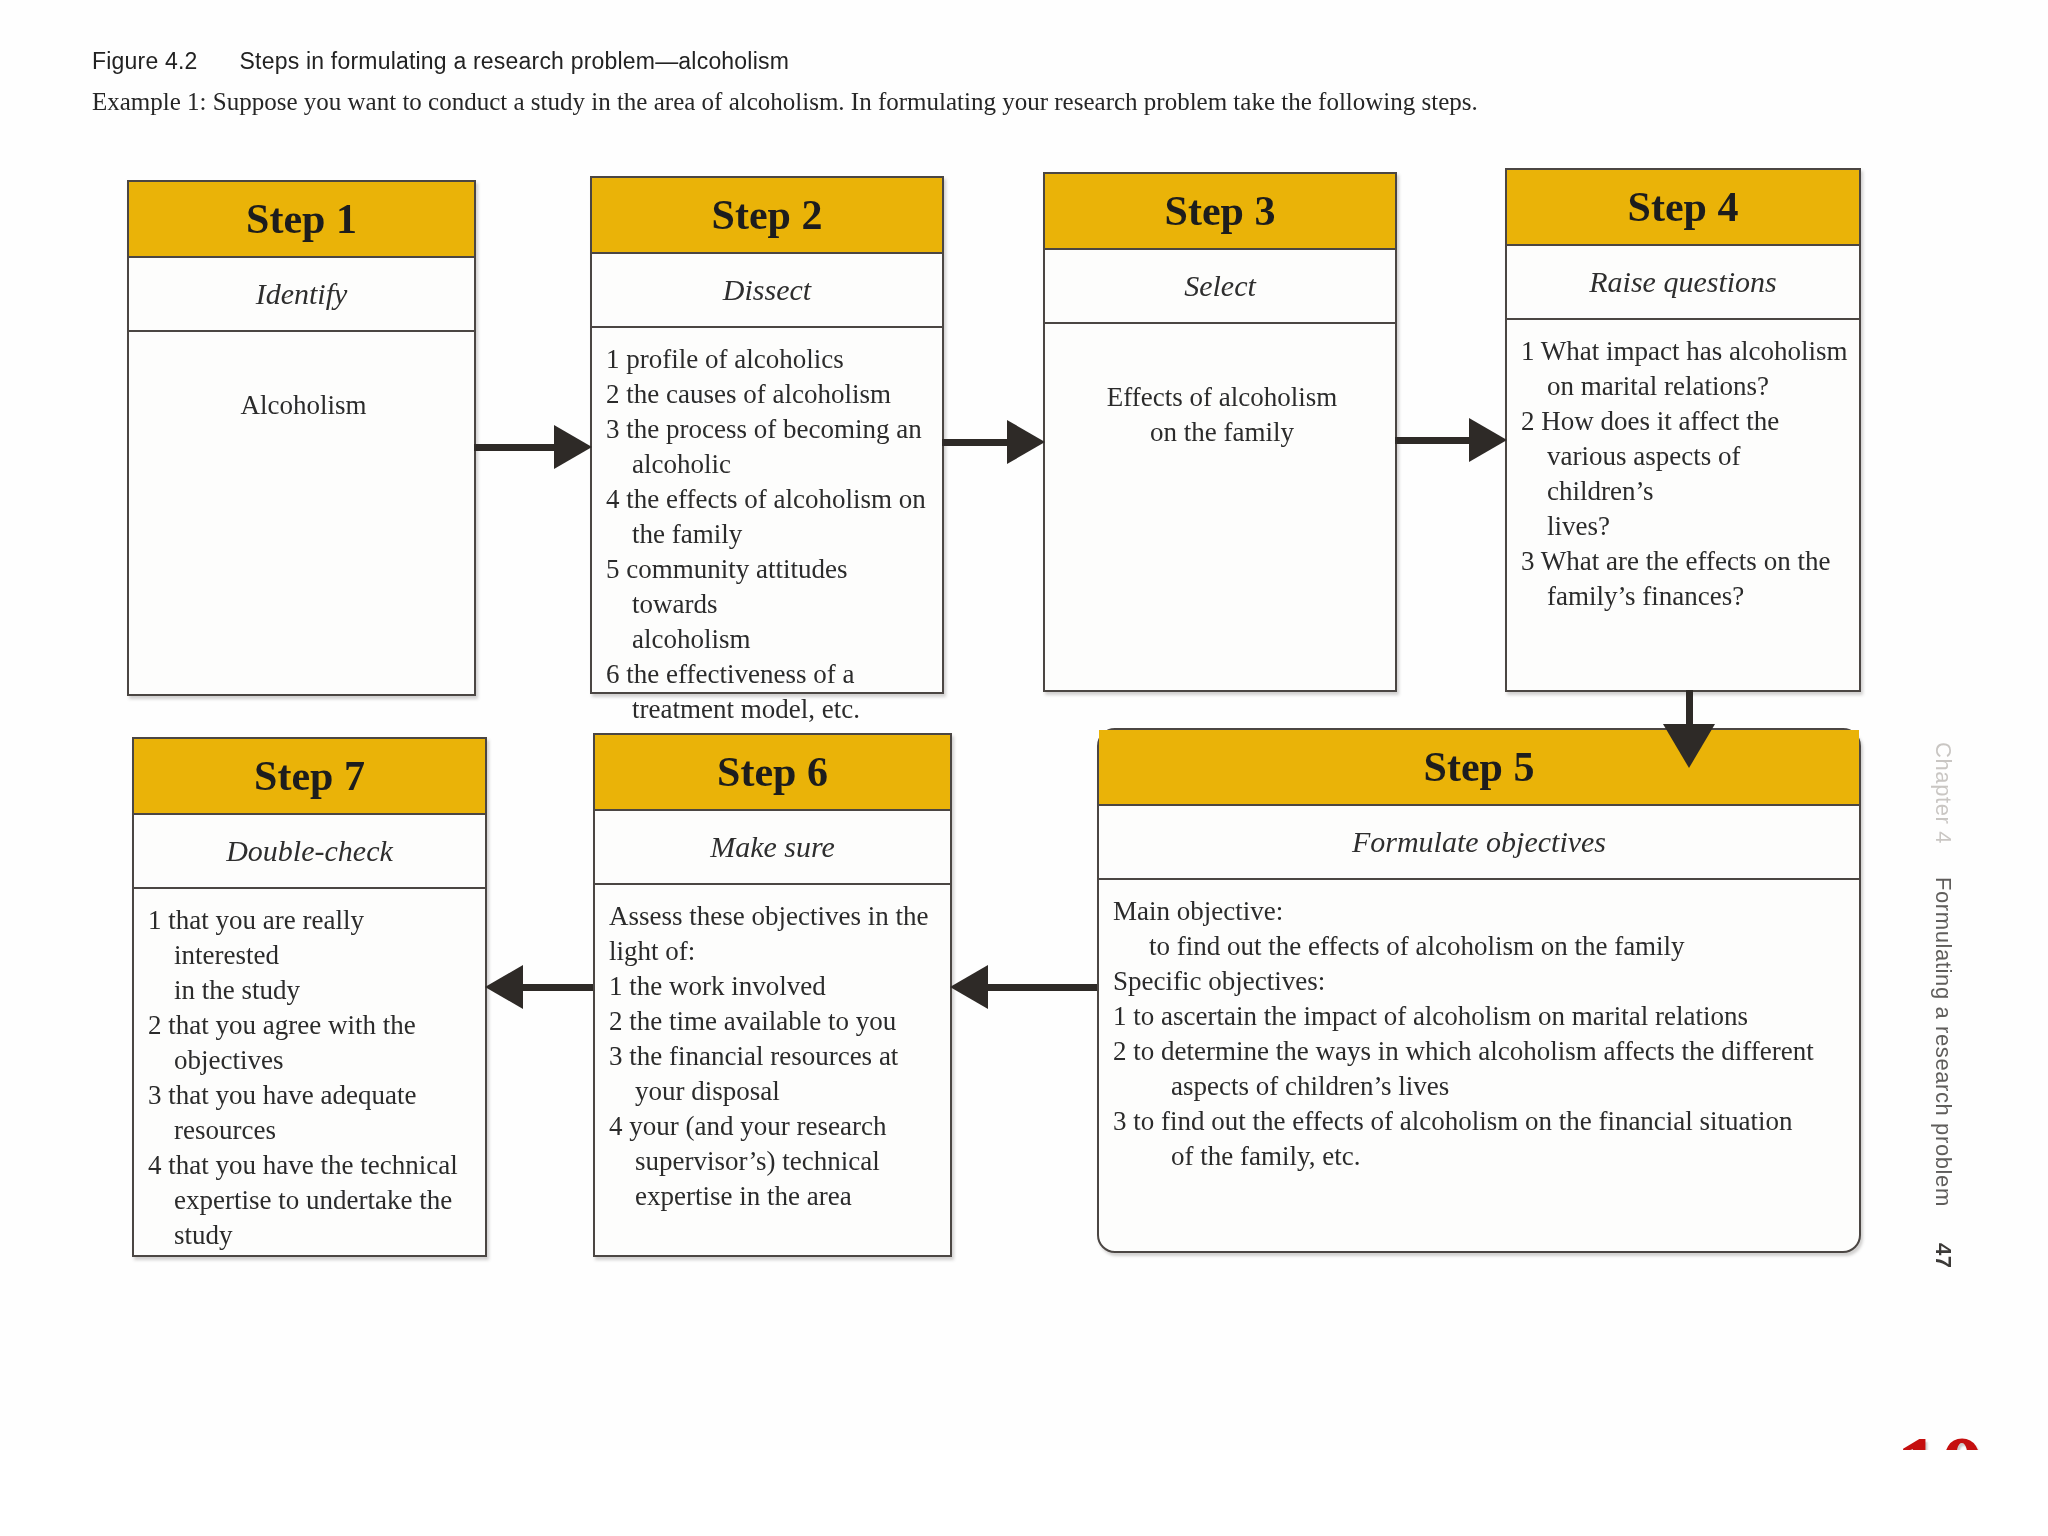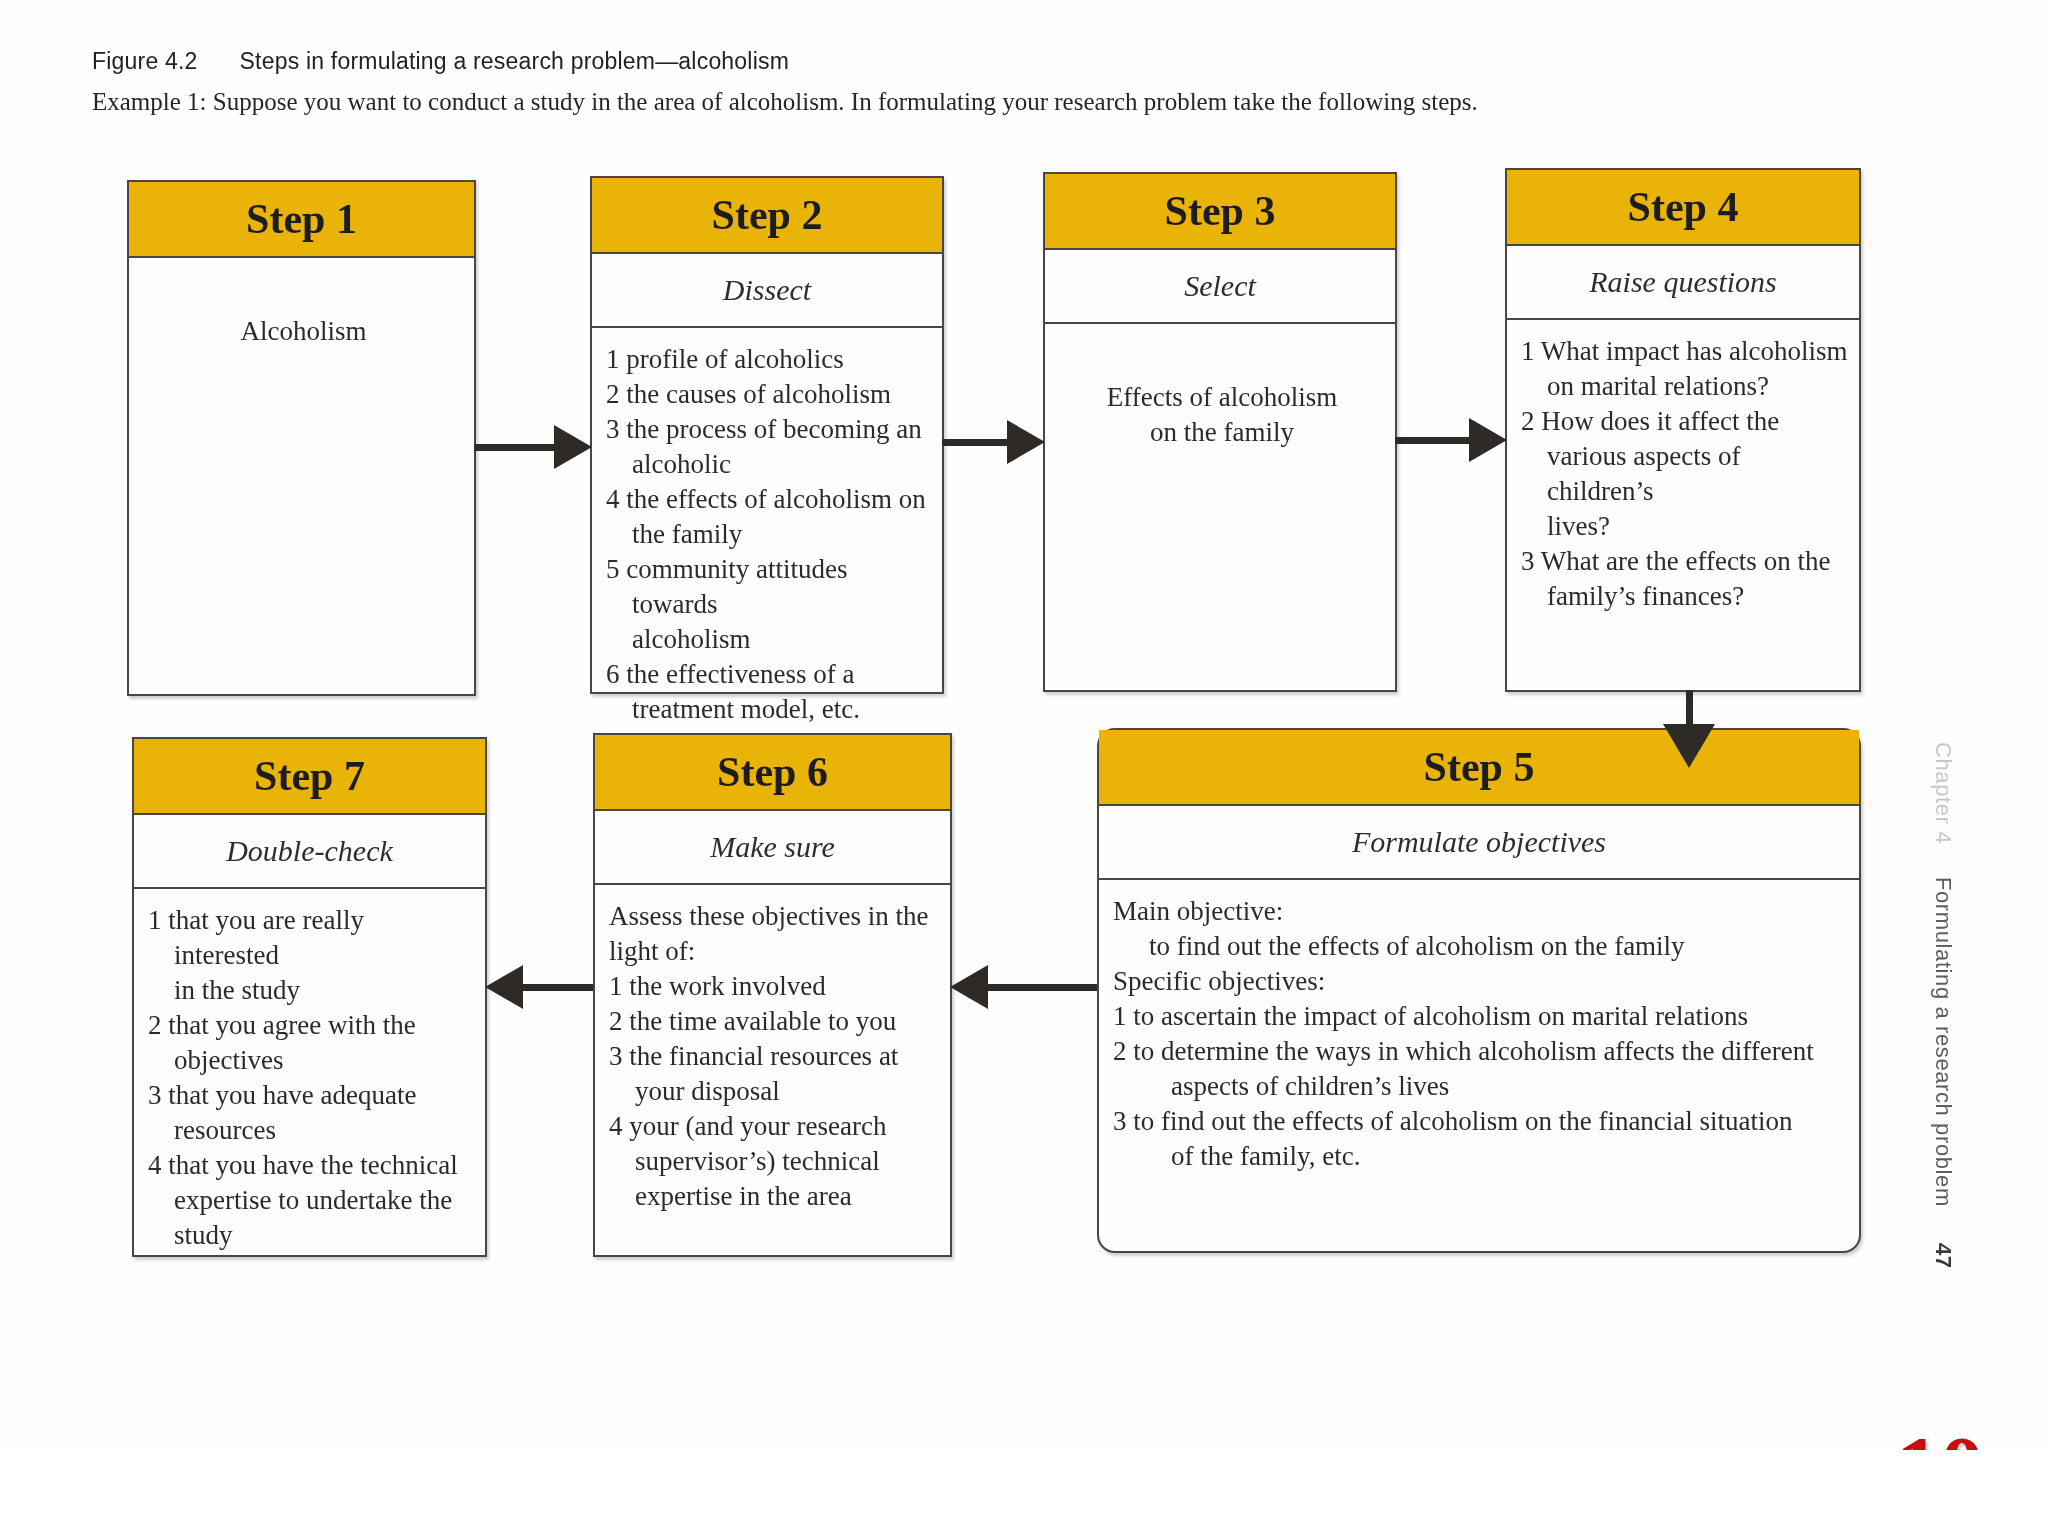--- a/index.html
+++ b/index.html
@@ -116,20 +116,21 @@
 <div class="canvas">
 
   <div class="fig-caption">
     <span>Figure 4.2</span><span class="cap-title">Steps in formulating a research problem—alcoholism</span>
   </div>
 
   <div class="example-line">Example 1: Suppose you want to conduct a study in the area of alcoholism. In formulating your research problem take the following steps.</div>
 
   <div class="box box-s1">
     <div class="box-header">Step 1</div>
+    <div class="box-sub">Identify</div>
     <div class="box-body center">
         <div class="ln ctr">Alcoholism</div>
       </div>
   </div>
 
   <div class="box box-s2">
     <div class="box-header">Step 2</div>
     <div class="box-sub">Dissect</div>
     <div class="box-body">
         <div class="ln">1 profile of alcoholics</div>

